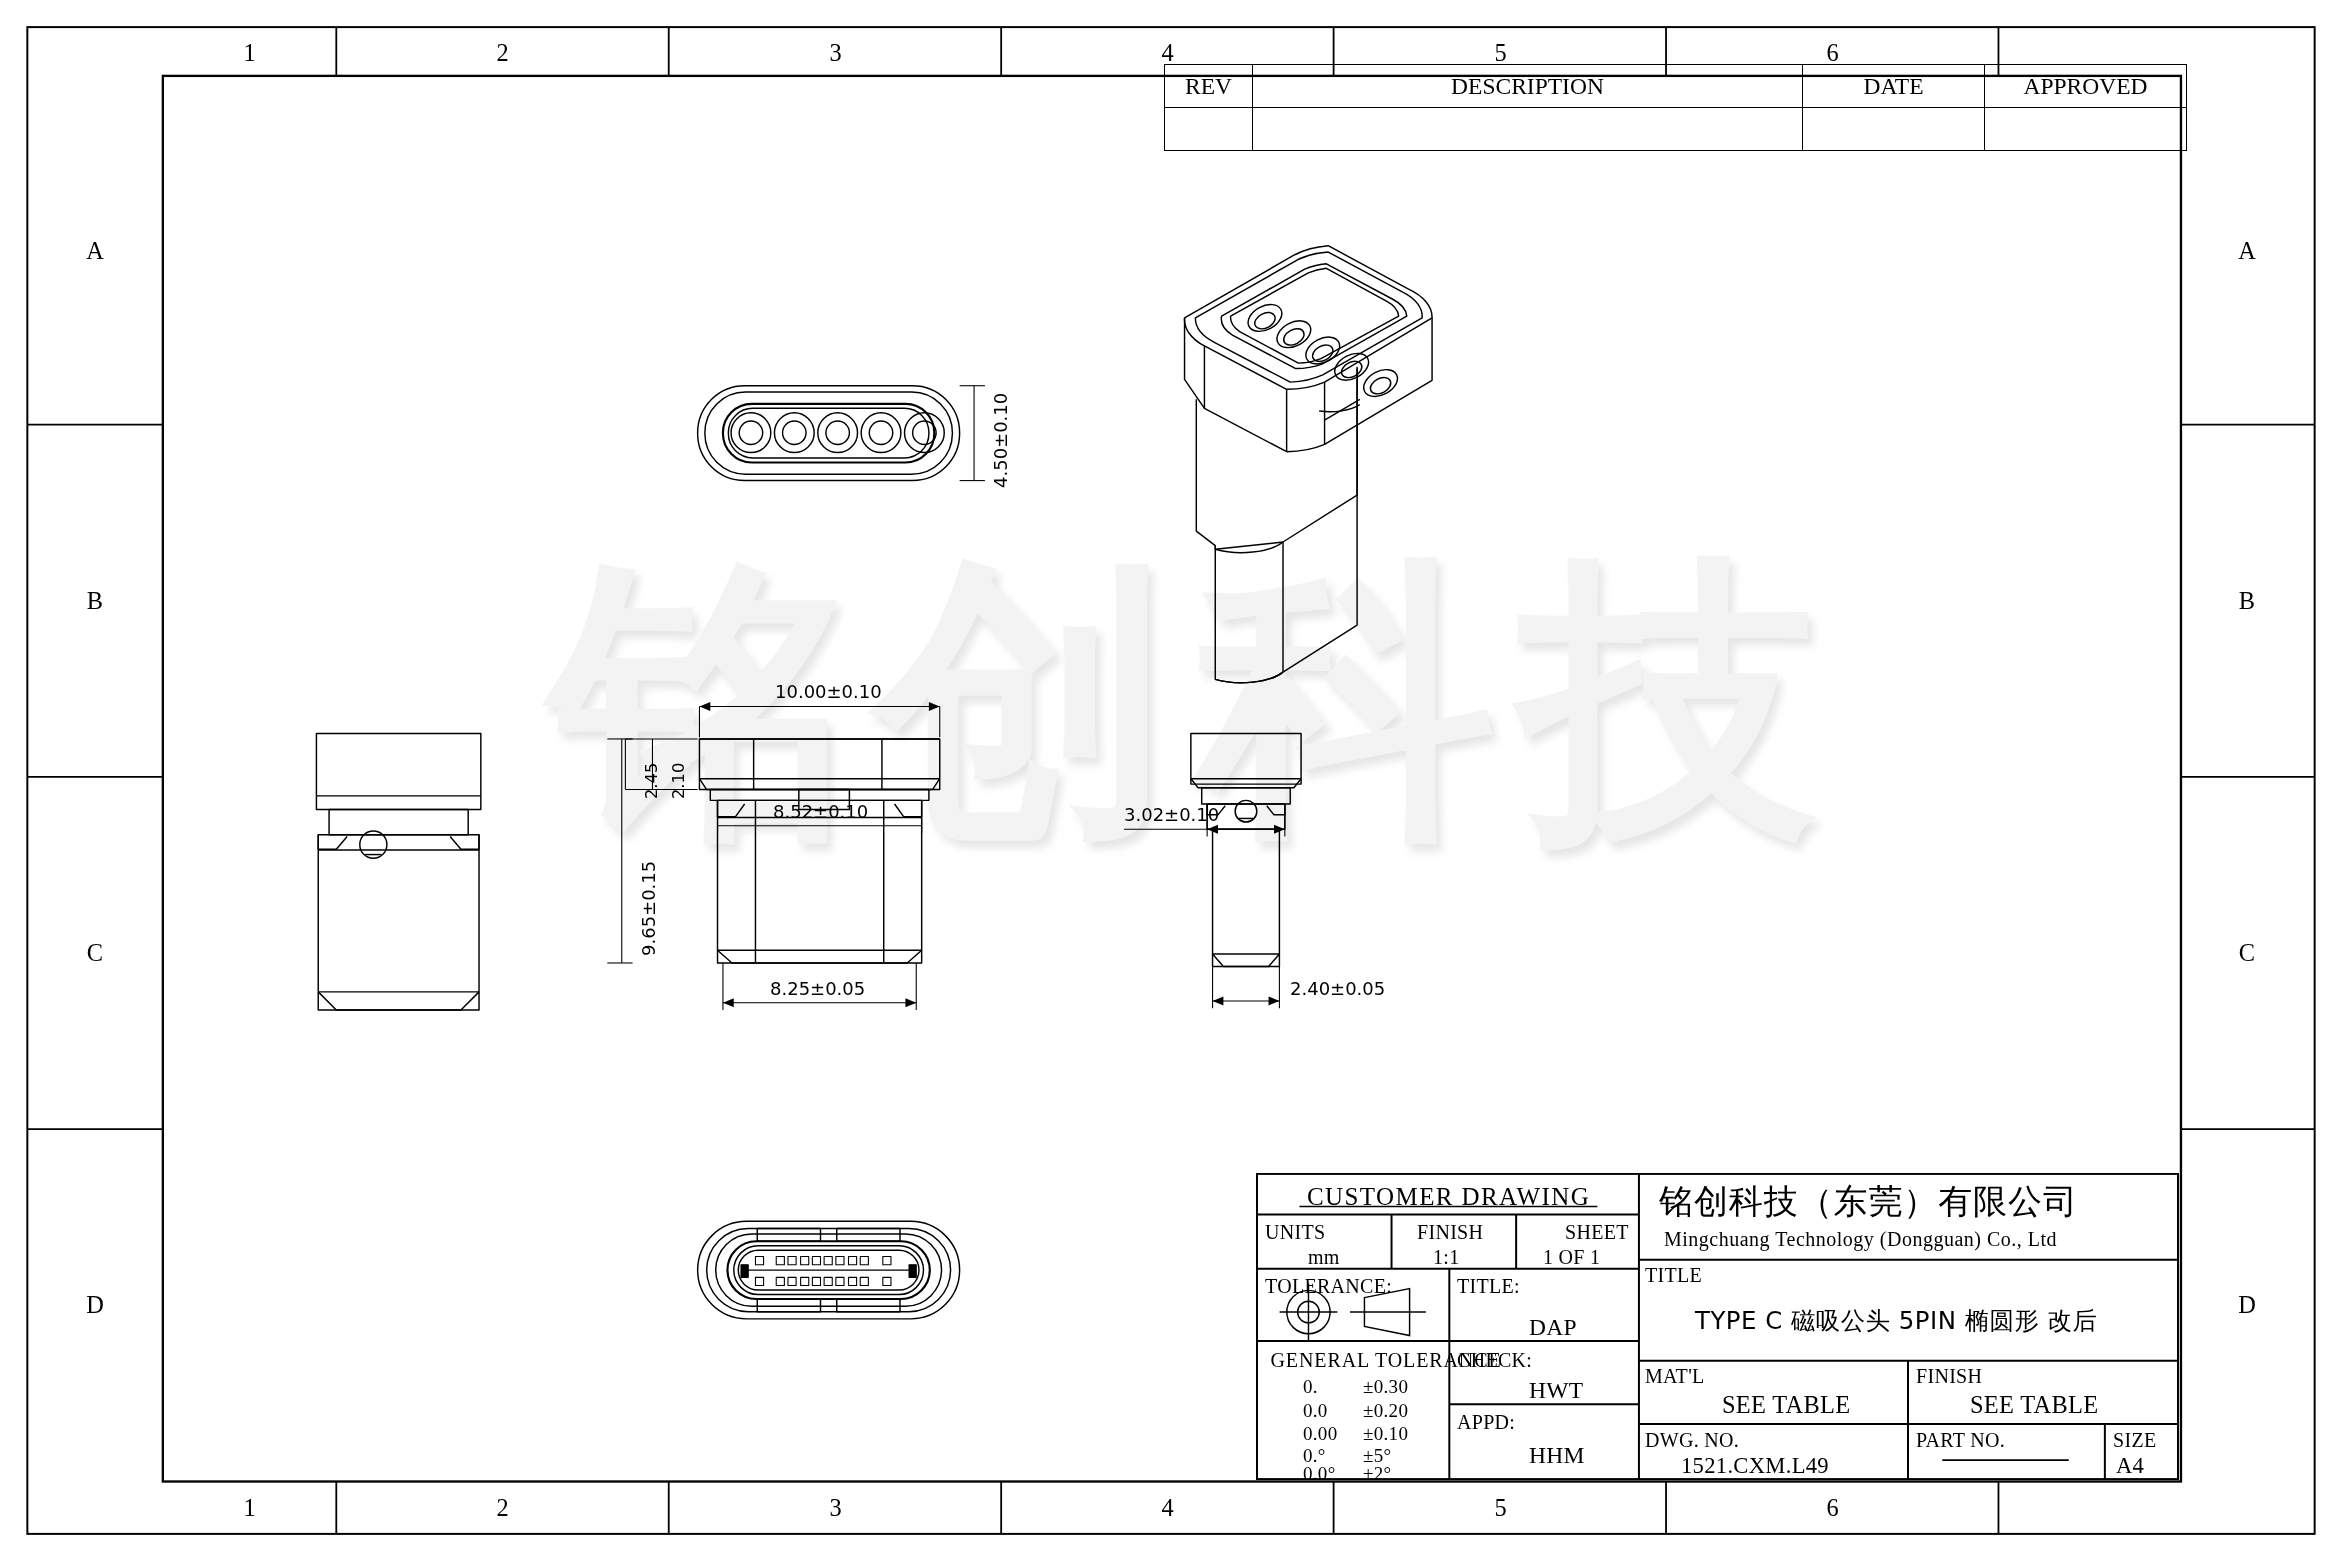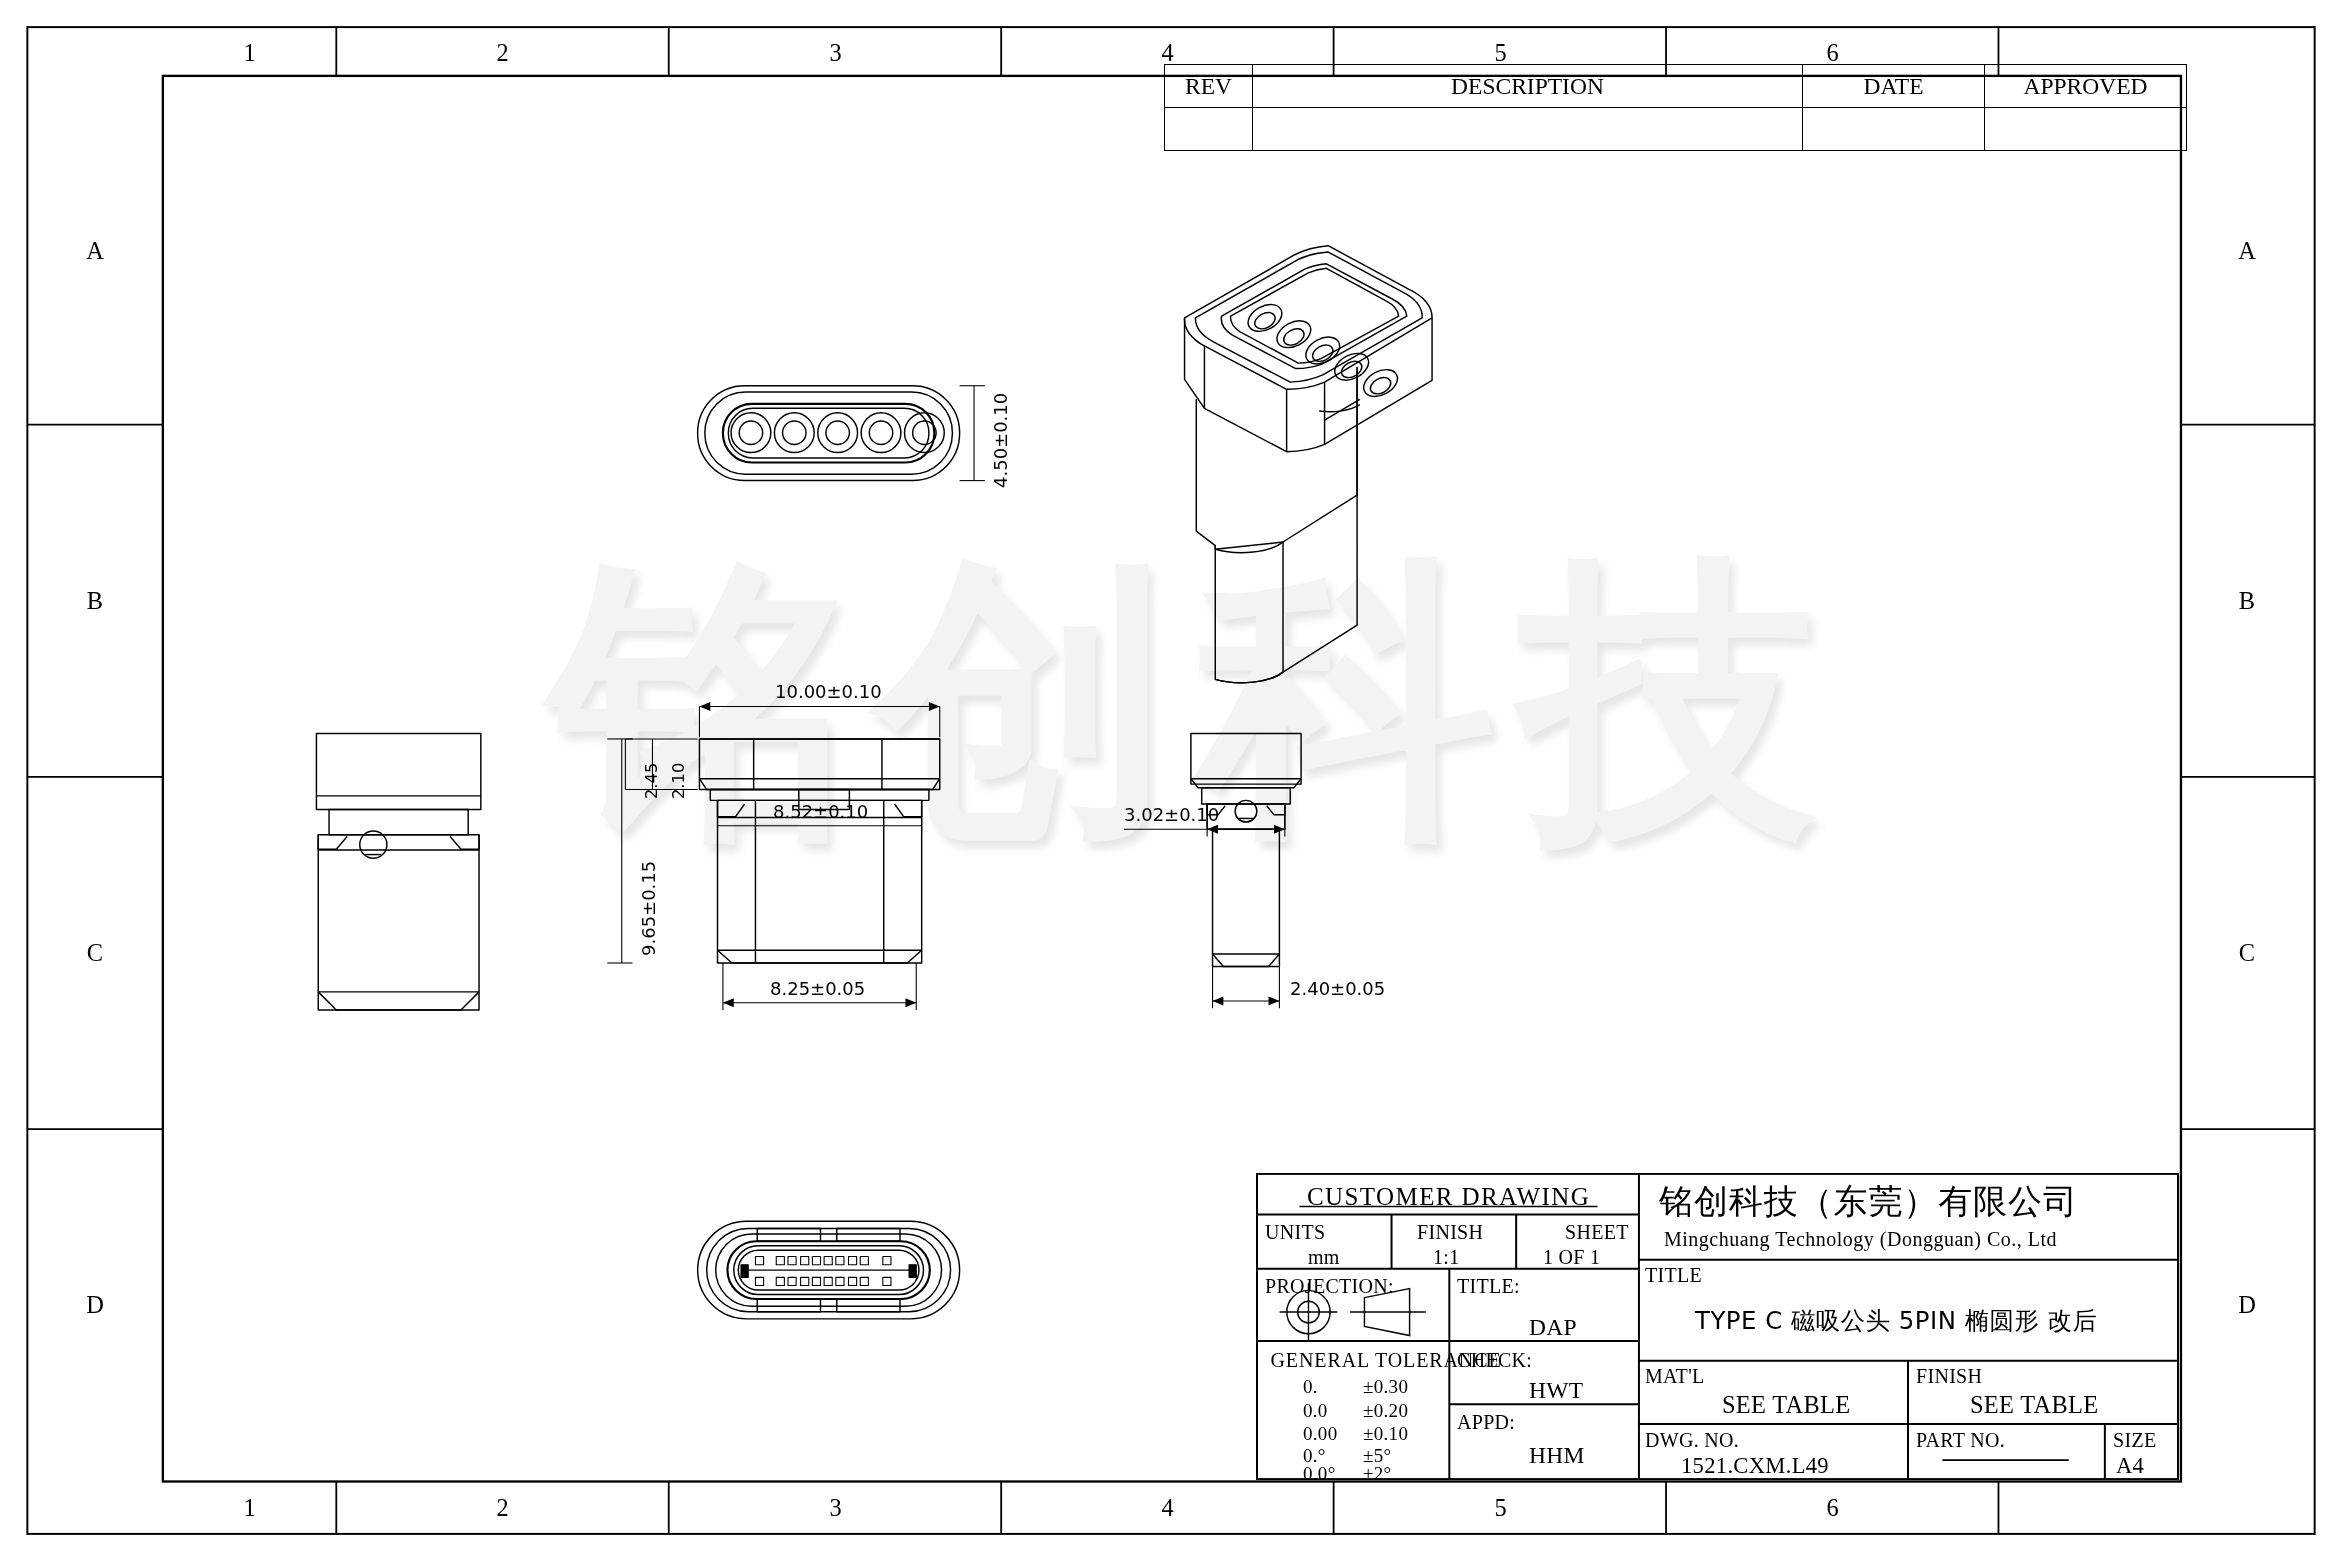--- a/index.html
+++ b/index.html
@@ -390,21 +390,21 @@
 
     <div class="tb-val" style="left:51px;top:11px;font-size:25px;letter-spacing:1.4px;">CUSTOMER DRAWING</div>
 
     <div class="tb-lbl" style="left:9px;top:49px;">UNITS</div>
     <div class="tb-val" style="left:52px;top:74px;font-size:20px;">mm</div>
     <div class="tb-lbl" style="left:161px;top:49px;">FINISH</div>
     <div class="tb-val" style="left:177px;top:74px;font-size:20px;">1:1</div>
     <div class="tb-lbl" style="left:273px;top:49px;margin-left:36px;">SHEET</div>
     <div class="tb-val" style="left:287px;top:74px;font-size:20px;">1 OF 1</div>
 
-    <div class="tb-lbl" style="left:9px;top:103px;">PROJECTION:</div>
+    <div class="tb-lbl" style="left:9px;top:103px;">TOLERANCE:</div>
     <div class="tb-lbl" style="left:201px;top:103px;">TITLE:</div>
     <div class="tb-val" style="left:273px;top:143px;">DAP</div>
 
     <div class="tb-lbl" style="left:14.5px;top:177px;letter-spacing:0.9px;">GENERAL  TOLERANCE</div>
     <div class="tb-val" style="left:47px;top:204px;font-size:19px;">0.</div>
     <div class="tb-val" style="left:107px;top:204px;font-size:19px;">±0.30</div>
     <div class="tb-val" style="left:47px;top:228px;font-size:19px;">0.0</div>
     <div class="tb-val" style="left:107px;top:228px;font-size:19px;">±0.20</div>
     <div class="tb-val" style="left:47px;top:251px;font-size:19px;">0.00</div>
     <div class="tb-val" style="left:107px;top:251px;font-size:19px;">±0.10</div>

